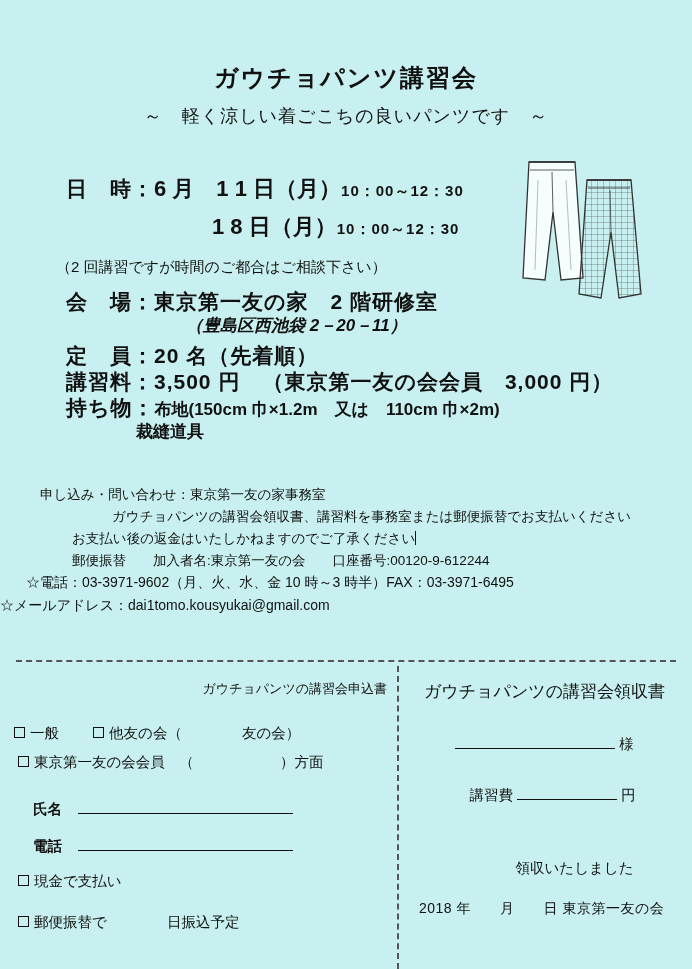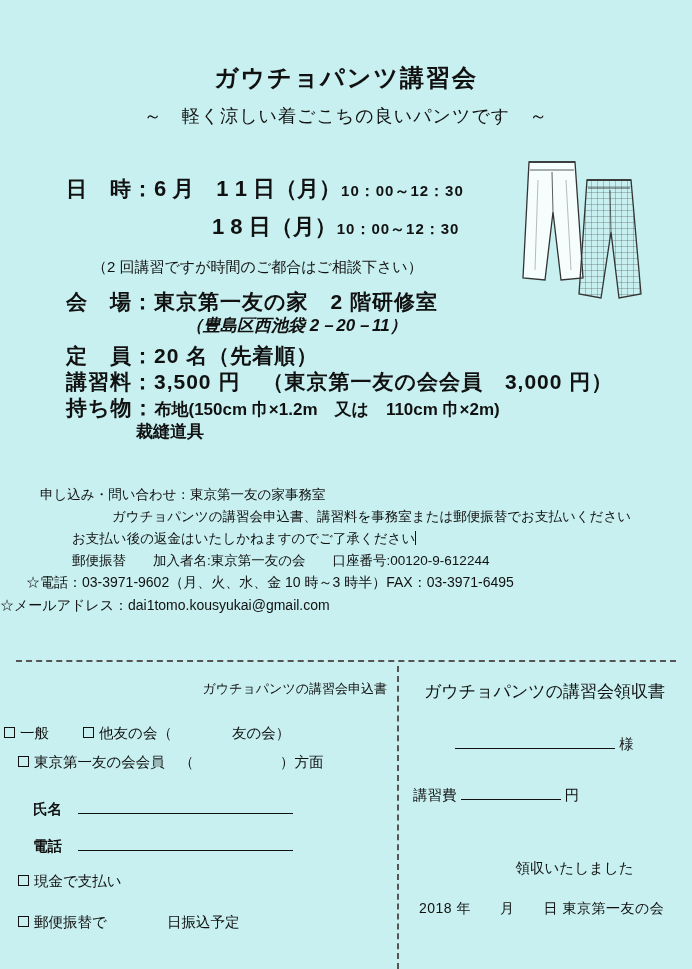--- a/index.html
+++ b/index.html
@@ -87,21 +87,21 @@
     font-size: 15px;
     font-weight: bold;
     letter-spacing: 1px;
   }
   .row-date2 {
     padding-left: 212px;
     margin-top: 12px;
     margin-bottom: 10px;
   }
   .note-2kai {
-    padding-left: 92px;
+    padding-left: 56px;
     font-size: 15px;
     margin-top: 16px;
     margin-bottom: 14px;
   }
   .row-venue { margin-bottom: 2px; }
   .venue-sub {
     padding-left: 186px;
     font-size: 17px;
     font-weight: bold;
     margin-bottom: 8px;
@@ -160,21 +160,21 @@
     width: 397px;
     font-size: 14.5px;
   }
   .form-left .fl-title {
     text-align: right;
     font-size: 13px;
     padding-right: 10px;
     margin-bottom: 26px;
   }
   .form-left .fl-row {
-    padding-left: 4px;
+    padding-left: 14px;
     margin-bottom: 10px;
     font-size: 14.5px;
   }
   .form-left .fl-row2 {
     padding-left: 18px;
     margin-bottom: 26px;
     font-size: 14.5px;
   }
   .form-left .fl-field {
     padding-left: 33px;
@@ -212,20 +212,21 @@
     text-align: center;
     font-size: 17px;
     margin-bottom: 30px;
   }
   .form-right .fr-row {
     text-align: center;
     margin-bottom: 30px;
     font-size: 14.5px;
   }
   .form-right .fr-row2 {
+    text-align: center;
     margin-bottom: 54px;
     font-size: 14.5px;
     padding-left: 16px;
   }
   .form-right .fr-ack {
     text-align: center;
     padding-left: 60px;
     margin-bottom: 22px;
     font-size: 14.5px;
   }
@@ -294,21 +295,21 @@
     </div>
 
     <div class="row row-bring">
       <span class="lbl">持ち物：</span><span class="med">布地(150cm 巾×1.2m　又は　110cm 巾×2m)</span>
     </div>
     <div class="bring-sub">裁縫道具</div>
   </div>
 
   <div class="small-lines">
     <div class="l1">申し込み・問い合わせ：東京第一友の家事務室</div>
-    <div class="l2">ガウチョパンツの講習会申込書、講習料を事務室または郵便振替でお支払いください</div>
+    <div class="l2">ガウチョパンツの講習会領収書、講習料を事務室または郵便振替でお支払いください</div>
     <div class="l3"><span>お支払い後の返金はいたしかねますのでご了承ください</span><span class="caret"></span></div>
     <div class="l4">郵便振替　　加入者名:東京第一友の会　　口座番号:00120-9-612244</div>
     <div class="l5">☆電話：03-3971-9602（月、火、水、金 10 時～3 時半）FAX：03-3971-6495</div>
     <div class="l6">☆メールアドレス：dai1tomo.kousyukai@gmail.com</div>
   </div>
 
   <div class="dashed-h"></div>
   <div class="dashed-v"></div>
 
   <div class="form-left">

